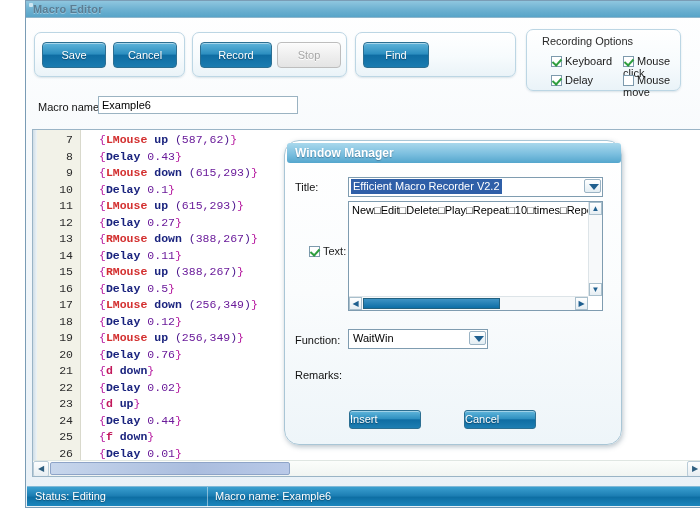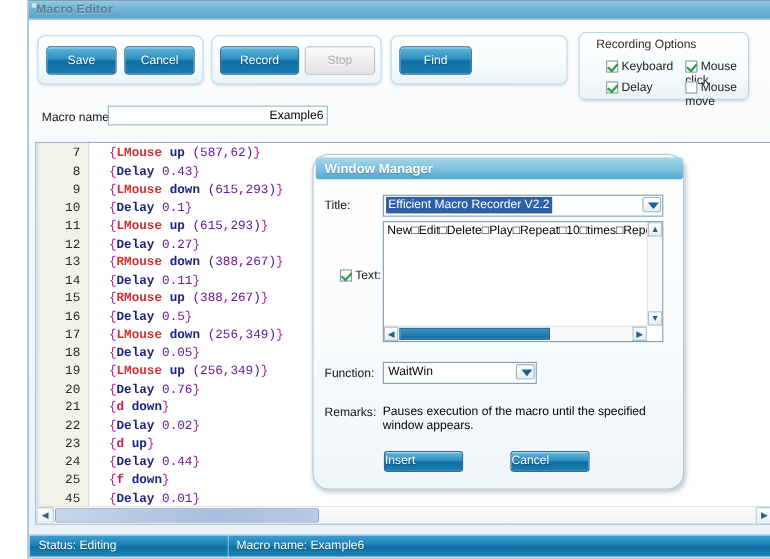--- a/index.html
+++ b/index.html
@@ -102,21 +102,20 @@
   .lbl { position: absolute; font-size: 11px; color: #111; }
   .txtinput {
     position: absolute;
     border: 1px solid #9bb3c2;
     background: #ffffff;
     font-family: "Liberation Sans", sans-serif;
     font-size: 11px;
     color: #000;
     padding: 0 3px;
     line-height: 16px;
-    text-align: right;
   }
 
   
   .editor {
     position: absolute;
     left: 6px; top: 128px;
     width: 688px; height: 348px;
     background: #ffffff;
     border: 1px solid #9ab4c6;
     overflow: hidden;
@@ -389,29 +388,29 @@
         <div class="cline"><span class="lnum">8</span><span class="ctext"><span class="t-brace">{</span><span class="t-delay">Delay</span><span class="t-num">&nbsp;</span><span class="t-num">0.43</span><span class="t-brace">}</span></span></div>
         <div class="cline"><span class="lnum">9</span><span class="ctext"><span class="t-brace">{</span><span class="t-mouse">LMouse</span><span class="t-num">&nbsp;</span><span class="t-dir">down</span><span class="t-num">&nbsp;</span><span class="t-paren">(</span><span class="t-num">615</span><span class="t-num">,</span><span class="t-num">293</span><span class="t-paren">)</span><span class="t-brace">}</span></span></div>
         <div class="cline"><span class="lnum">10</span><span class="ctext"><span class="t-brace">{</span><span class="t-delay">Delay</span><span class="t-num">&nbsp;</span><span class="t-num">0.1</span><span class="t-brace">}</span></span></div>
         <div class="cline"><span class="lnum">11</span><span class="ctext"><span class="t-brace">{</span><span class="t-mouse">LMouse</span><span class="t-num">&nbsp;</span><span class="t-dir">up</span><span class="t-num">&nbsp;</span><span class="t-paren">(</span><span class="t-num">615</span><span class="t-num">,</span><span class="t-num">293</span><span class="t-paren">)</span><span class="t-brace">}</span></span></div>
         <div class="cline"><span class="lnum">12</span><span class="ctext"><span class="t-brace">{</span><span class="t-delay">Delay</span><span class="t-num">&nbsp;</span><span class="t-num">0.27</span><span class="t-brace">}</span></span></div>
         <div class="cline"><span class="lnum">13</span><span class="ctext"><span class="t-brace">{</span><span class="t-mouse">RMouse</span><span class="t-num">&nbsp;</span><span class="t-dir">down</span><span class="t-num">&nbsp;</span><span class="t-paren">(</span><span class="t-num">388</span><span class="t-num">,</span><span class="t-num">267</span><span class="t-paren">)</span><span class="t-brace">}</span></span></div>
         <div class="cline"><span class="lnum">14</span><span class="ctext"><span class="t-brace">{</span><span class="t-delay">Delay</span><span class="t-num">&nbsp;</span><span class="t-num">0.11</span><span class="t-brace">}</span></span></div>
         <div class="cline"><span class="lnum">15</span><span class="ctext"><span class="t-brace">{</span><span class="t-mouse">RMouse</span><span class="t-num">&nbsp;</span><span class="t-dir">up</span><span class="t-num">&nbsp;</span><span class="t-paren">(</span><span class="t-num">388</span><span class="t-num">,</span><span class="t-num">267</span><span class="t-paren">)</span><span class="t-brace">}</span></span></div>
         <div class="cline"><span class="lnum">16</span><span class="ctext"><span class="t-brace">{</span><span class="t-delay">Delay</span><span class="t-num">&nbsp;</span><span class="t-num">0.5</span><span class="t-brace">}</span></span></div>
         <div class="cline"><span class="lnum">17</span><span class="ctext"><span class="t-brace">{</span><span class="t-mouse">LMouse</span><span class="t-num">&nbsp;</span><span class="t-dir">down</span><span class="t-num">&nbsp;</span><span class="t-paren">(</span><span class="t-num">256</span><span class="t-num">,</span><span class="t-num">349</span><span class="t-paren">)</span><span class="t-brace">}</span></span></div>
-        <div class="cline"><span class="lnum">18</span><span class="ctext"><span class="t-brace">{</span><span class="t-delay">Delay</span><span class="t-num">&nbsp;</span><span class="t-num">0.05</span><span class="t-brace">}</span></span></div>
+        <div class="cline"><span class="lnum">18</span><span class="ctext"><span class="t-brace">{</span><span class="t-delay">Delay</span><span class="t-num">&nbsp;</span><span class="t-num">0.12</span><span class="t-brace">}</span></span></div>
         <div class="cline"><span class="lnum">19</span><span class="ctext"><span class="t-brace">{</span><span class="t-mouse">LMouse</span><span class="t-num">&nbsp;</span><span class="t-dir">up</span><span class="t-num">&nbsp;</span><span class="t-paren">(</span><span class="t-num">256</span><span class="t-num">,</span><span class="t-num">349</span><span class="t-paren">)</span><span class="t-brace">}</span></span></div>
         <div class="cline"><span class="lnum">20</span><span class="ctext"><span class="t-brace">{</span><span class="t-delay">Delay</span><span class="t-num">&nbsp;</span><span class="t-num">0.76</span><span class="t-brace">}</span></span></div>
         <div class="cline"><span class="lnum">21</span><span class="ctext"><span class="t-brace">{</span><span class="t-key">d</span><span class="t-num">&nbsp;</span><span class="t-dir">down</span><span class="t-brace">}</span></span></div>
         <div class="cline"><span class="lnum">22</span><span class="ctext"><span class="t-brace">{</span><span class="t-delay">Delay</span><span class="t-num">&nbsp;</span><span class="t-num">0.02</span><span class="t-brace">}</span></span></div>
         <div class="cline"><span class="lnum">23</span><span class="ctext"><span class="t-brace">{</span><span class="t-key">d</span><span class="t-num">&nbsp;</span><span class="t-dir">up</span><span class="t-brace">}</span></span></div>
         <div class="cline"><span class="lnum">24</span><span class="ctext"><span class="t-brace">{</span><span class="t-delay">Delay</span><span class="t-num">&nbsp;</span><span class="t-num">0.44</span><span class="t-brace">}</span></span></div>
         <div class="cline"><span class="lnum">25</span><span class="ctext"><span class="t-brace">{</span><span class="t-key">f</span><span class="t-num">&nbsp;</span><span class="t-dir">down</span><span class="t-brace">}</span></span></div>
-        <div class="cline"><span class="lnum">45</span><span class="ctext"><span class="t-brace">{</span><span class="t-delay">Delay</span><span class="t-num">&nbsp;</span><span class="t-num">0.01</span><span class="t-brace">}</span></span></div>
+        <div class="cline"><span class="lnum">26</span><span class="ctext"><span class="t-brace">{</span><span class="t-delay">Delay</span><span class="t-num">&nbsp;</span><span class="t-num">0.01</span><span class="t-brace">}</span></span></div>
         <div class="cline"><span class="lnum">27</span><span class="ctext"><span class="t-brace">{</span><span class="t-key">f</span><span class="t-num">&nbsp;</span><span class="t-dir">up</span><span class="t-brace">}</span></span></div>
       </div>
 
     <div class="sb-v">
       <div class="sb-btn" style="left:0; top:0;">▲</div>
       <div class="sb-thumb vert" style="left:1px; top:63px; width:13px; height:133px;"></div>
       <div class="sb-btn" style="left:0; bottom:16px;">▼</div>
     </div>
 
     <div class="sb-h">
@@ -452,21 +451,20 @@
       </div>
     </div>
 
     <div class="lbl" style="left:10px; top:193px;">Function:</div>
     <div class="combo" style="left:63px; top:188px; width:140px;">
       <div class="cval">WaitWin</div>
       <div class="arrow"></div>
     </div>
 
     <div class="lbl" style="left:10px; top:228px;">Remarks:</div>
-    <div class="remarks" style="left:63px; top:227px; width:245px;">Pauses execution of the macro until the specified window appears.</div>
 
     <div class="dbtn" style="left:64px; top:269px;">Insert</div>
     <div class="dbtn" style="left:179px; top:269px;">Cancel</div>
   </div>
 
   <div class="statusbar">
     <div class="seg" style="left:8px;">Status: Editing</div>
     <div class="divider" style="left:180px;"></div>
     <div class="seg" style="left:188px;">Macro name: Example6</div>
   </div>

